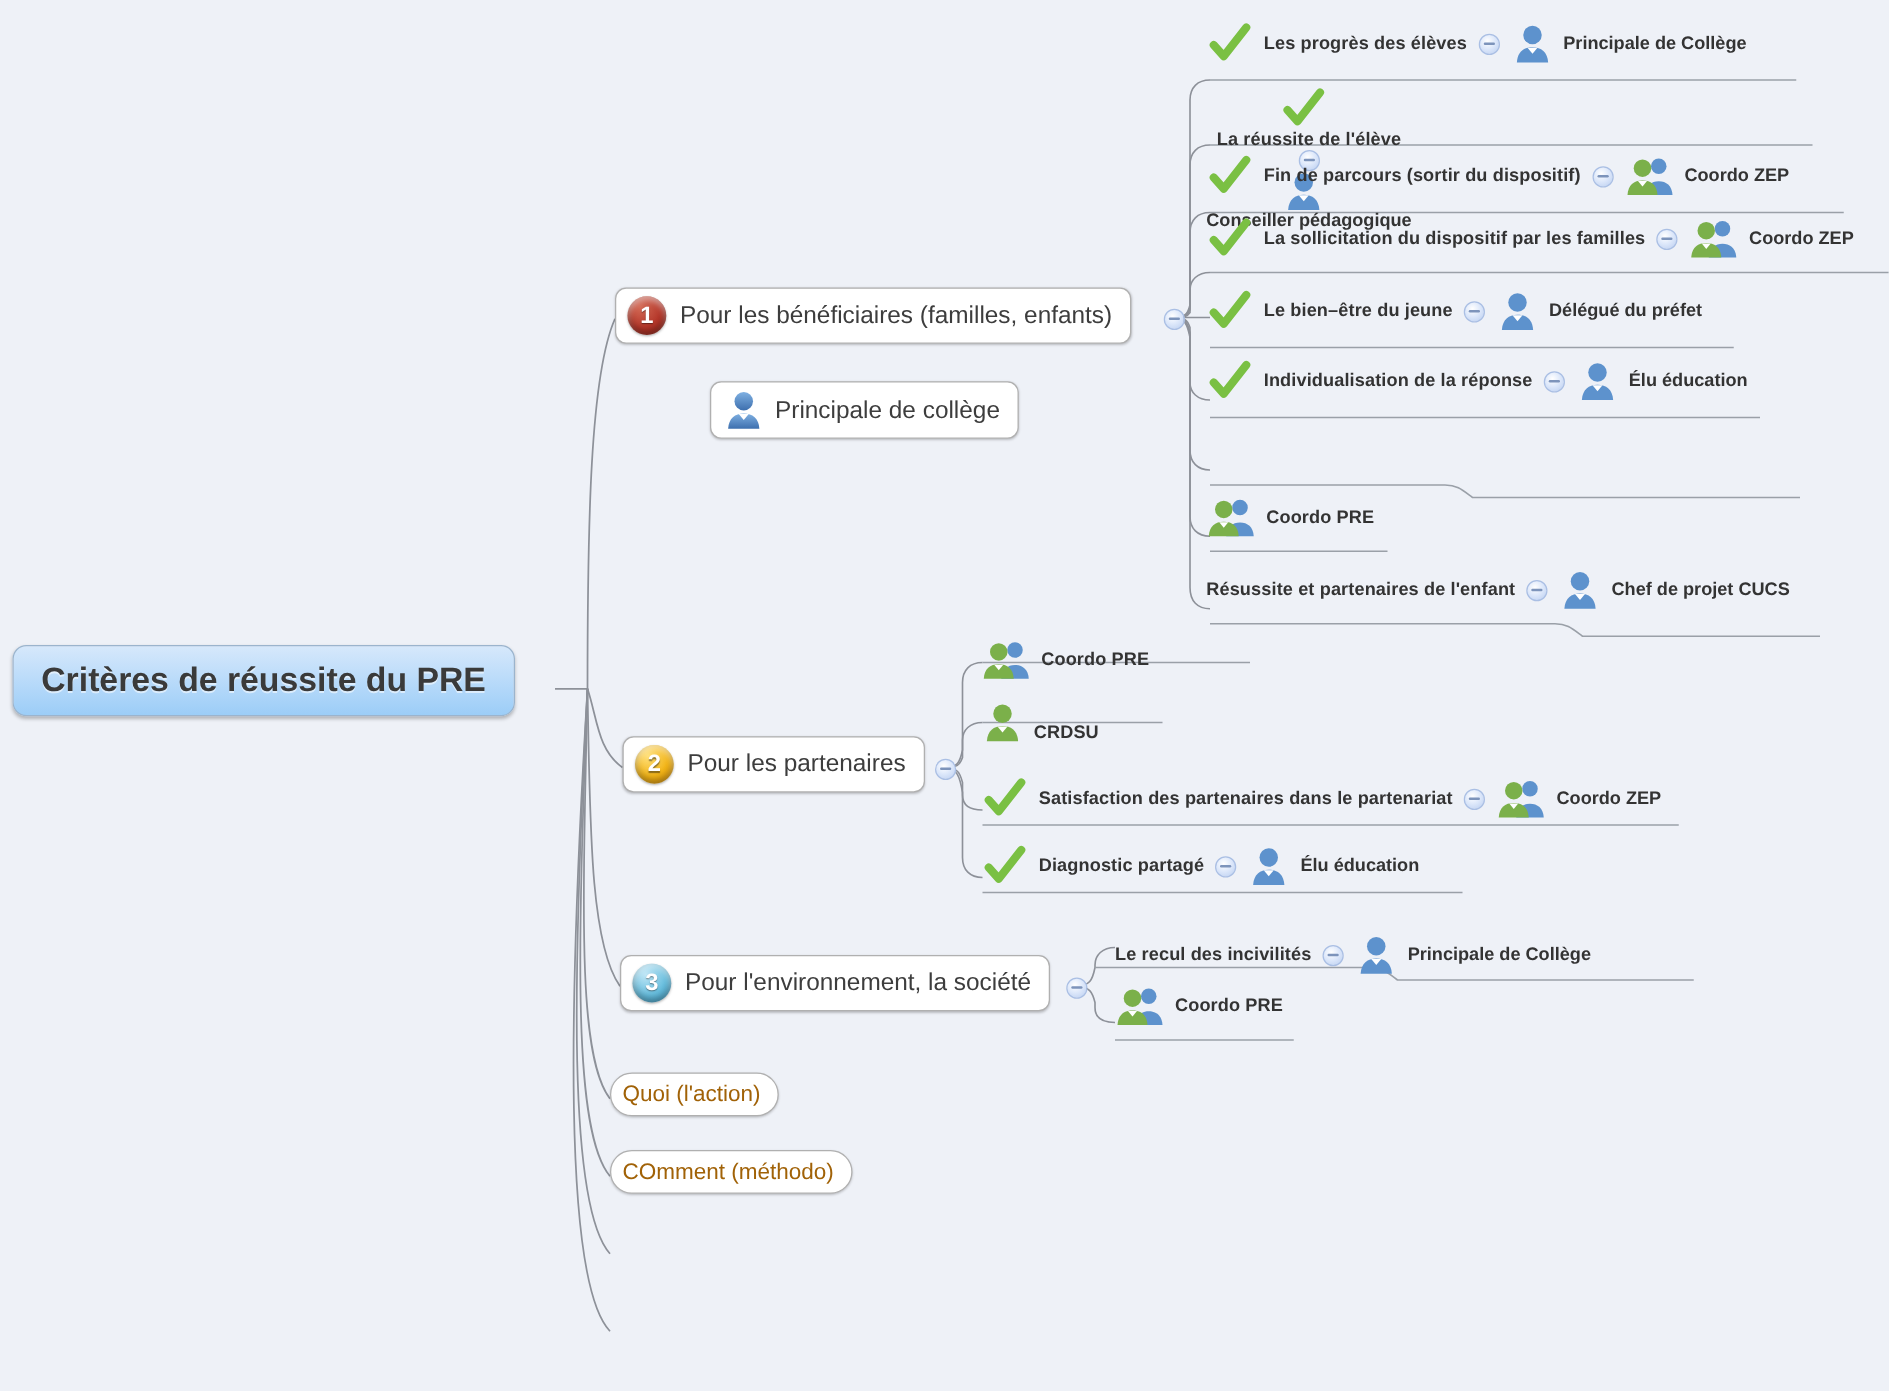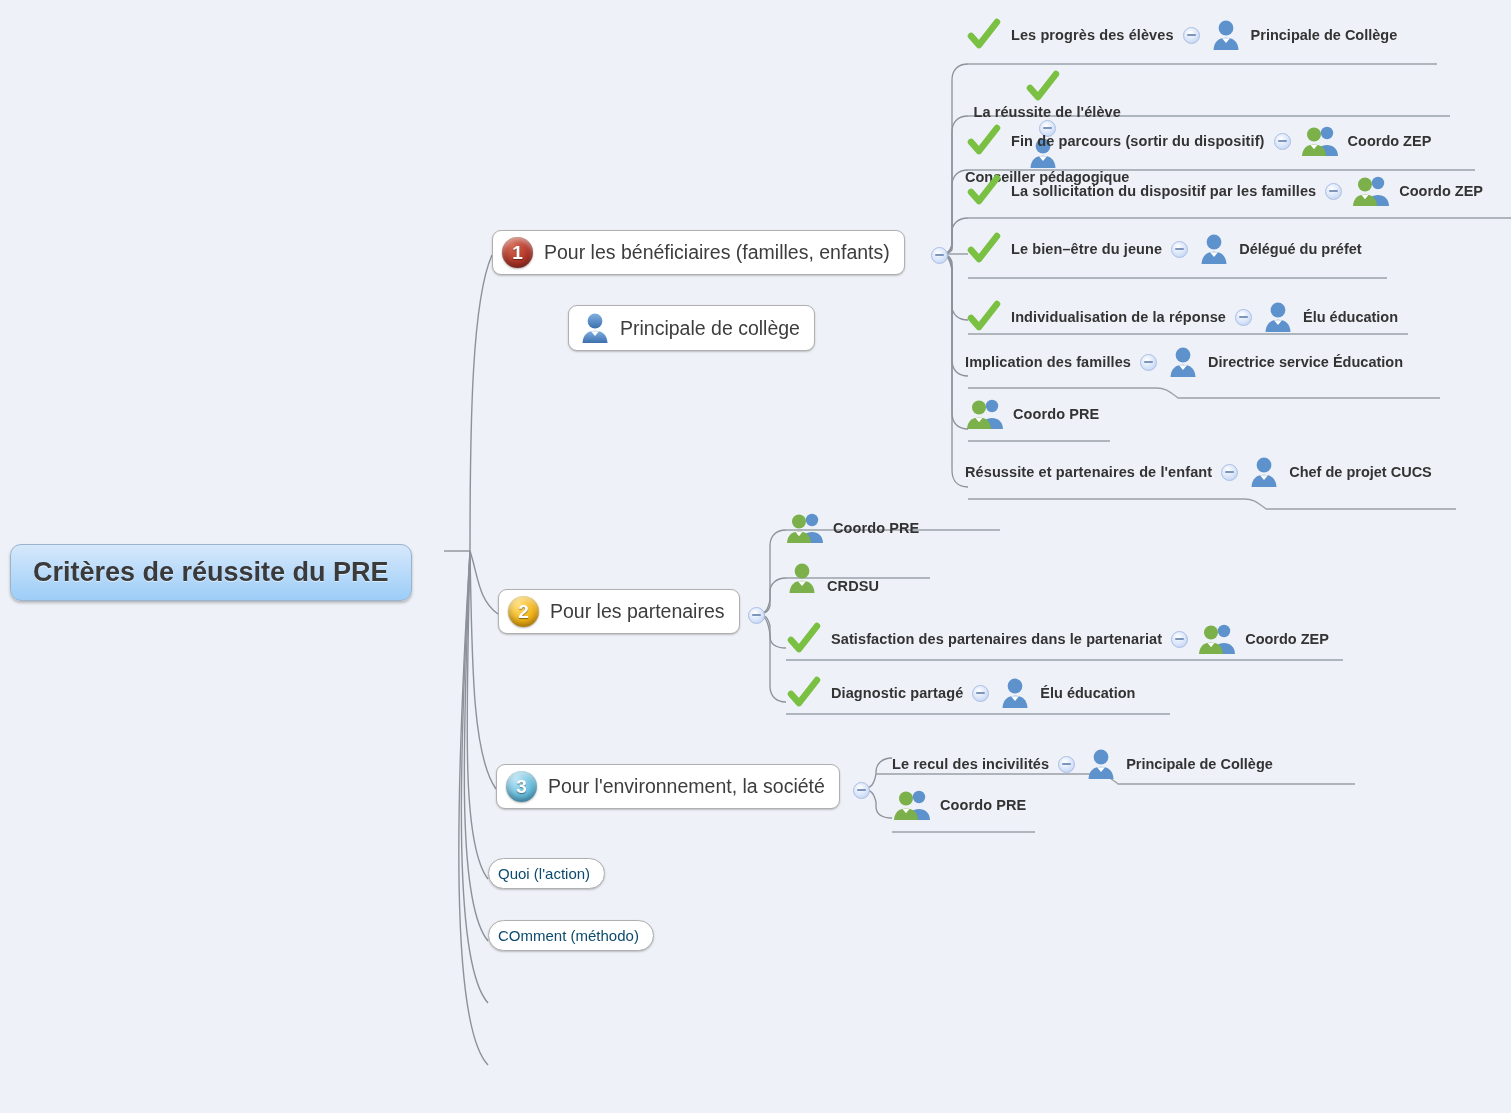--- a/index.html
+++ b/index.html
@@ -22,24 +22,23 @@
     box-shadow:0 1px 2px rgba(0,0,0,.22);
     padding:6px 14px 6px 9px;
   }
   .root{
     background:linear-gradient(180deg,#d6e8fb 0%,#bcdcfa 45%,#9ccdf7 100%);
     border:1px solid #9bb4cd;border-radius:11px;
     box-shadow:0 2px 3px rgba(0,0,0,.25);
     padding:12px 22px;
     font-size:27px;font-weight:bold;color:#3a3a3a;
     text-shadow:0 1px 0 rgba(255,255,255,.55);
-    margin-top:28px;
   }
   .mid{font-size:19.5px;color:#3d3d3d;}
-  .plain{font-size:15px;color:#0c4a6e;border-radius:18px;}
+  .plain{font-size:18px;color:#a16207;border-radius:18px;}
   .leaf{font-size:14.5px;color:#333;}
   .leaf .label{font-weight:600;letter-spacing:.1px;}
   .sublabel{font-size:14.5px;color:#333;font-weight:600;}
 
   
   .badge{
     width:31px;height:31px;border-radius:50%;flex:0 0 auto;
     display:flex;align-items:center;justify-content:center;
     color:#fff;font-weight:bold;font-size:19px;
     margin-right:11px;
@@ -234,44 +233,34 @@
     <span class="label">Le bien–être du jeune</span>
     <span class="toggle"></span>
     <span class="ico person1"><svg viewBox="0 0 34 32">
           <circle cx="17" cy="9" r="7.4" fill="#5d92cd"></circle>
           <path d="M4.5 31 C5 22.5 10 18.8 17 18.8 C24 18.8 29 22.5 29.5 31 Z" fill="#5d92cd"></path>
           <path d="M13 19.2 L17 24 L21 19.2 Z" fill="#fff"></path>
         </svg></span>
     <span class="sublabel">Délégué du préfet</span>
   </div>
 
-  <div class="node leaf" style="left:965px;top:300px;">
+  <div class="node leaf" style="left:965px;top:288px;">
     <span class="ico chk"><svg viewBox="0 0 38 34">
           <path d="M6 18 L14 27 L32 4" stroke="#7ac043" stroke-width="6.5" fill="none" stroke-linecap="round" stroke-linejoin="round"></path>
         </svg></span>
     <span class="label">Individualisation de la réponse</span>
     <span class="toggle"></span>
     <span class="ico person1"><svg viewBox="0 0 34 32">
           <circle cx="17" cy="9" r="7.4" fill="#5d92cd"></circle>
           <path d="M4.5 31 C5 22.5 10 18.8 17 18.8 C24 18.8 29 22.5 29.5 31 Z" fill="#5d92cd"></path>
           <path d="M13 19.2 L17 24 L21 19.2 Z" fill="#fff"></path>
         </svg></span>
     <span class="sublabel">Élu éducation</span>
   </div>
 
-  <div class="node leaf" style="left:965px;top:346px;">
-    <span class="label">Implication des familles</span>
-    <span class="toggle"></span>
-    <span class="ico person1"><svg viewBox="0 0 34 32">
-          <circle cx="17" cy="9" r="7.4" fill="#5d92cd"></circle>
-          <path d="M4.5 31 C5 22.5 10 18.8 17 18.8 C24 18.8 29 22.5 29.5 31 Z" fill="#5d92cd"></path>
-          <path d="M13 19.2 L17 24 L21 19.2 Z" fill="#fff"></path>
-        </svg></span>
-    <span class="sublabel">Directrice service Éducation</span>
-  </div>
 
   <div class="node leaf" style="left:965px;top:398px;">
     <span class="ico person2"><svg viewBox="0 0 40 32">
           <circle cx="27" cy="8" r="6.2" fill="#5d92cd"></circle>
           <path d="M16 31 C16.4 23.5 21 20 27 20 C33 20 37.6 23.5 38 31 Z" fill="#5d92cd"></path>
           <circle cx="14" cy="9.5" r="7" fill="#7bb04a"></circle>
           <path d="M2 31 C2.5 23 7 19.4 14 19.4 C21 19.4 25.5 23 26 31 Z" fill="#7bb04a"></path>
           <path d="M10.4 19.8 L14 24.2 L17.6 19.8 Z" fill="#fff"></path>
         </svg></span>
     <span class="label">Coordo PRE</span>

